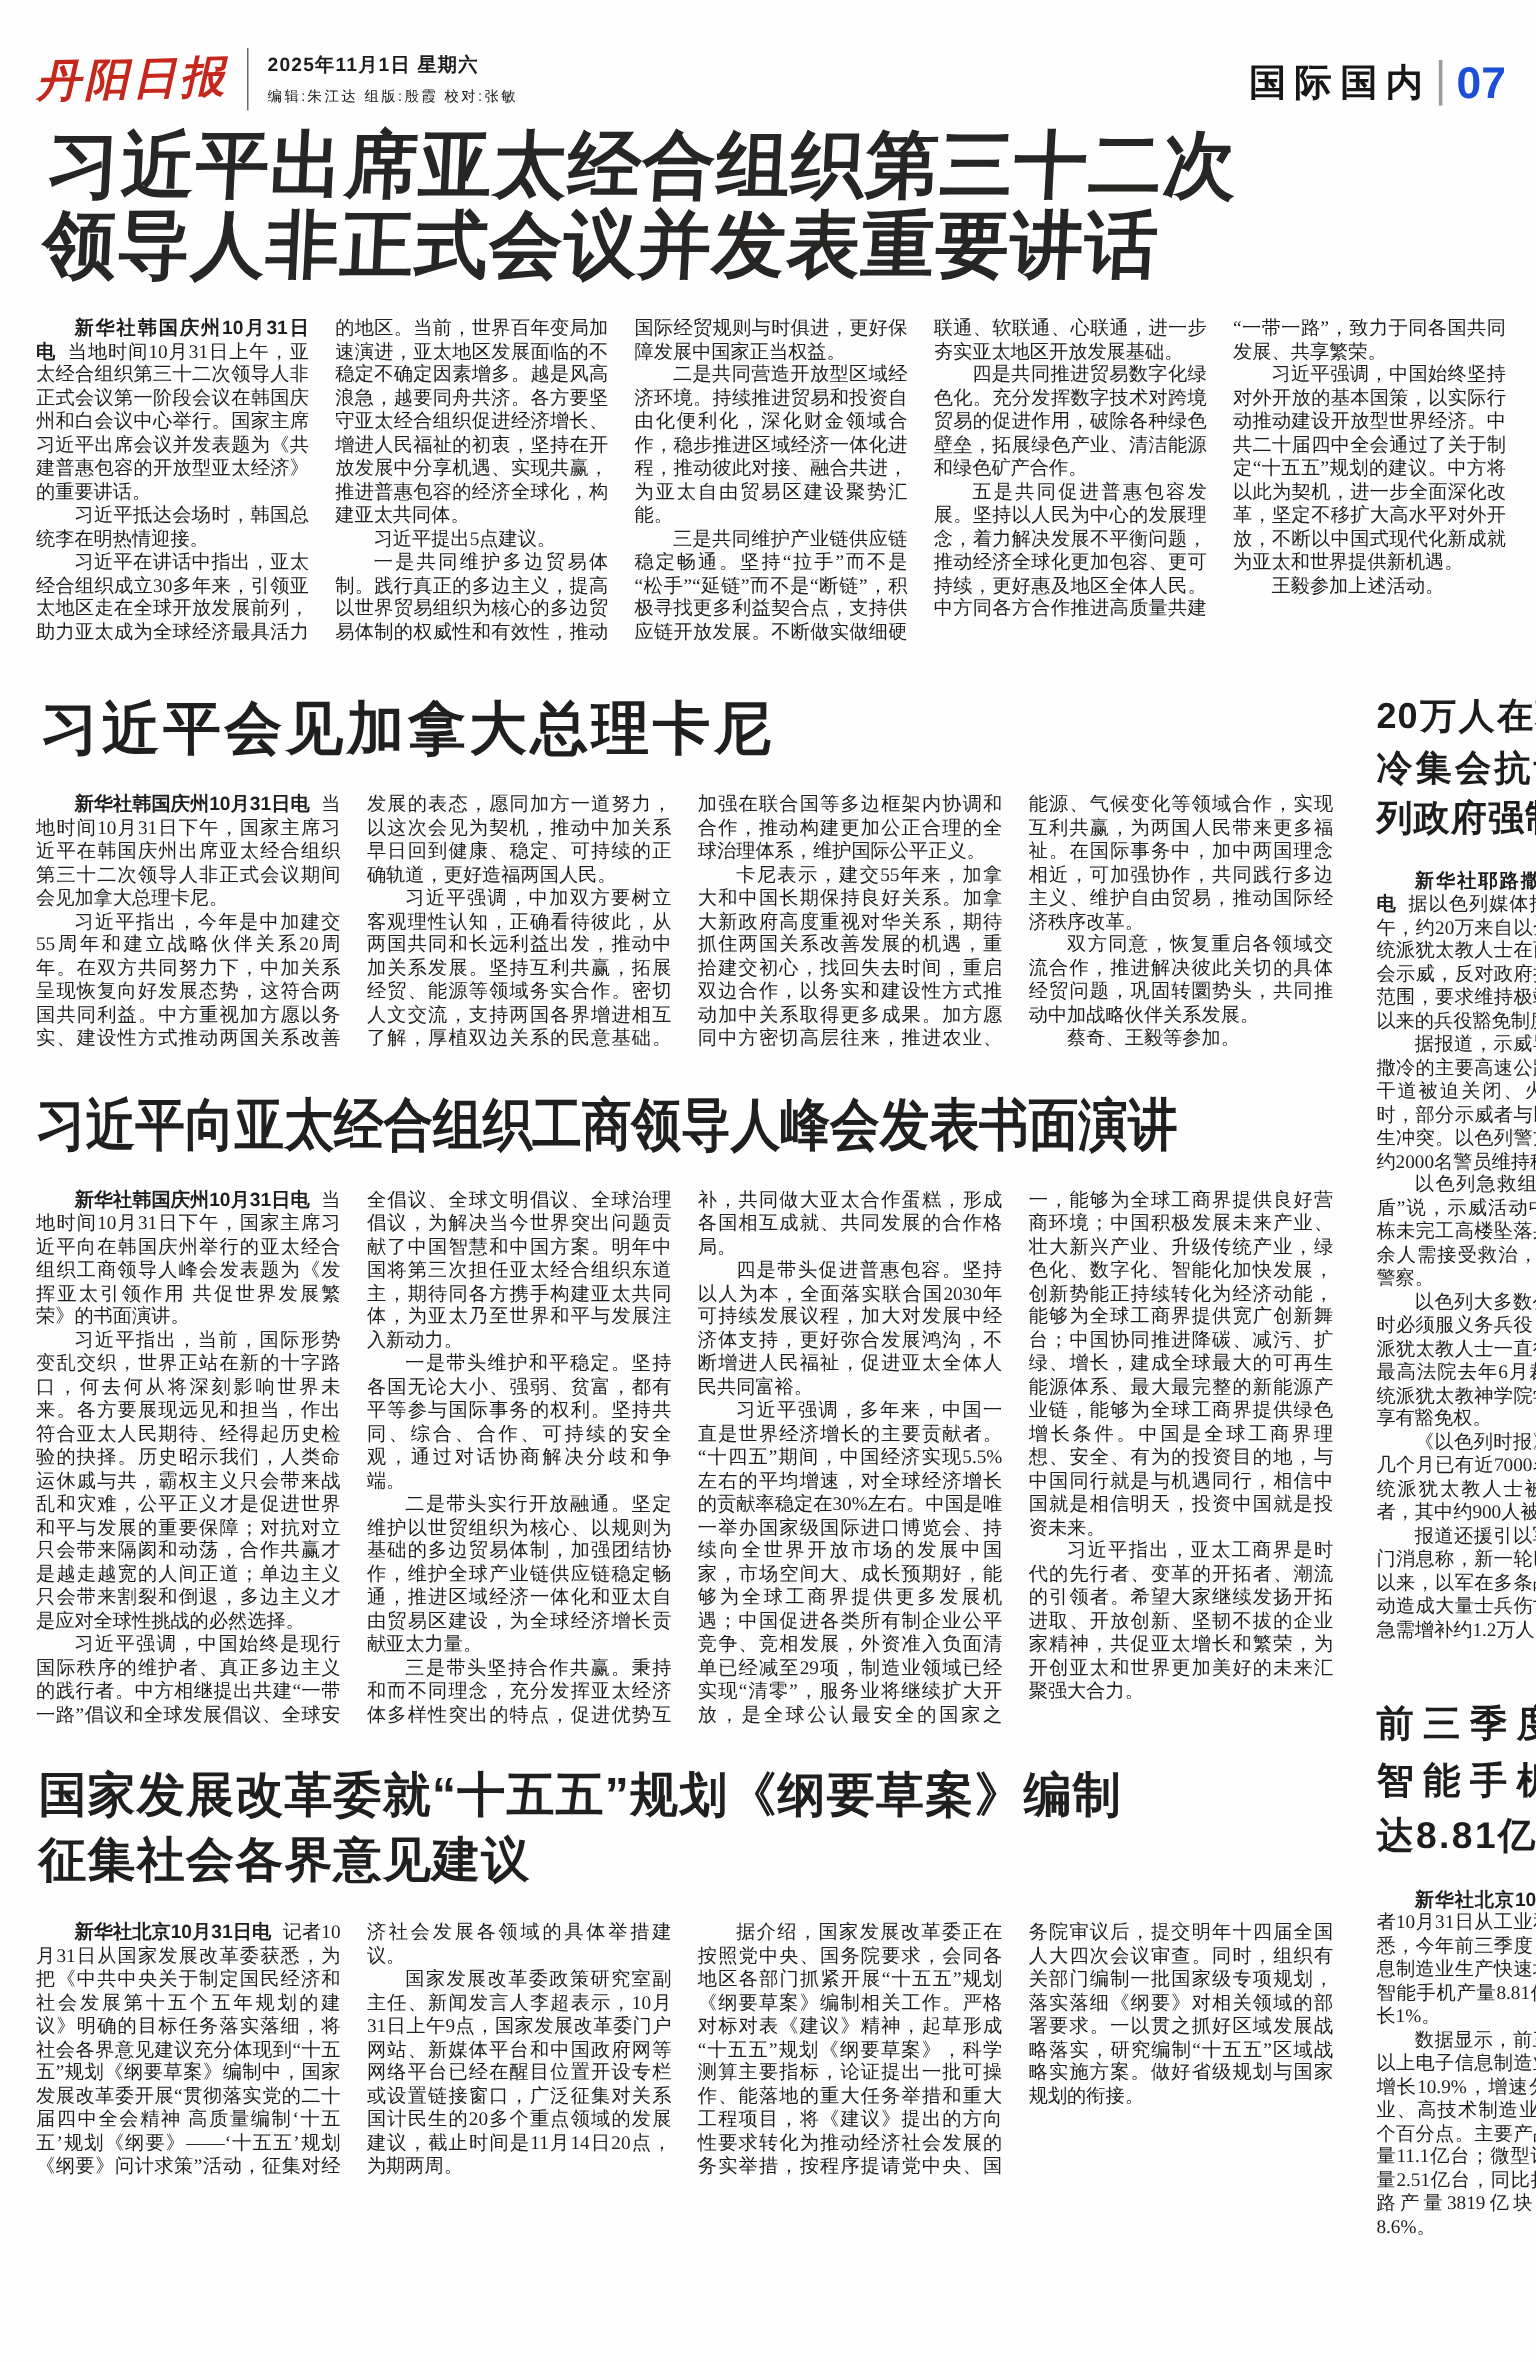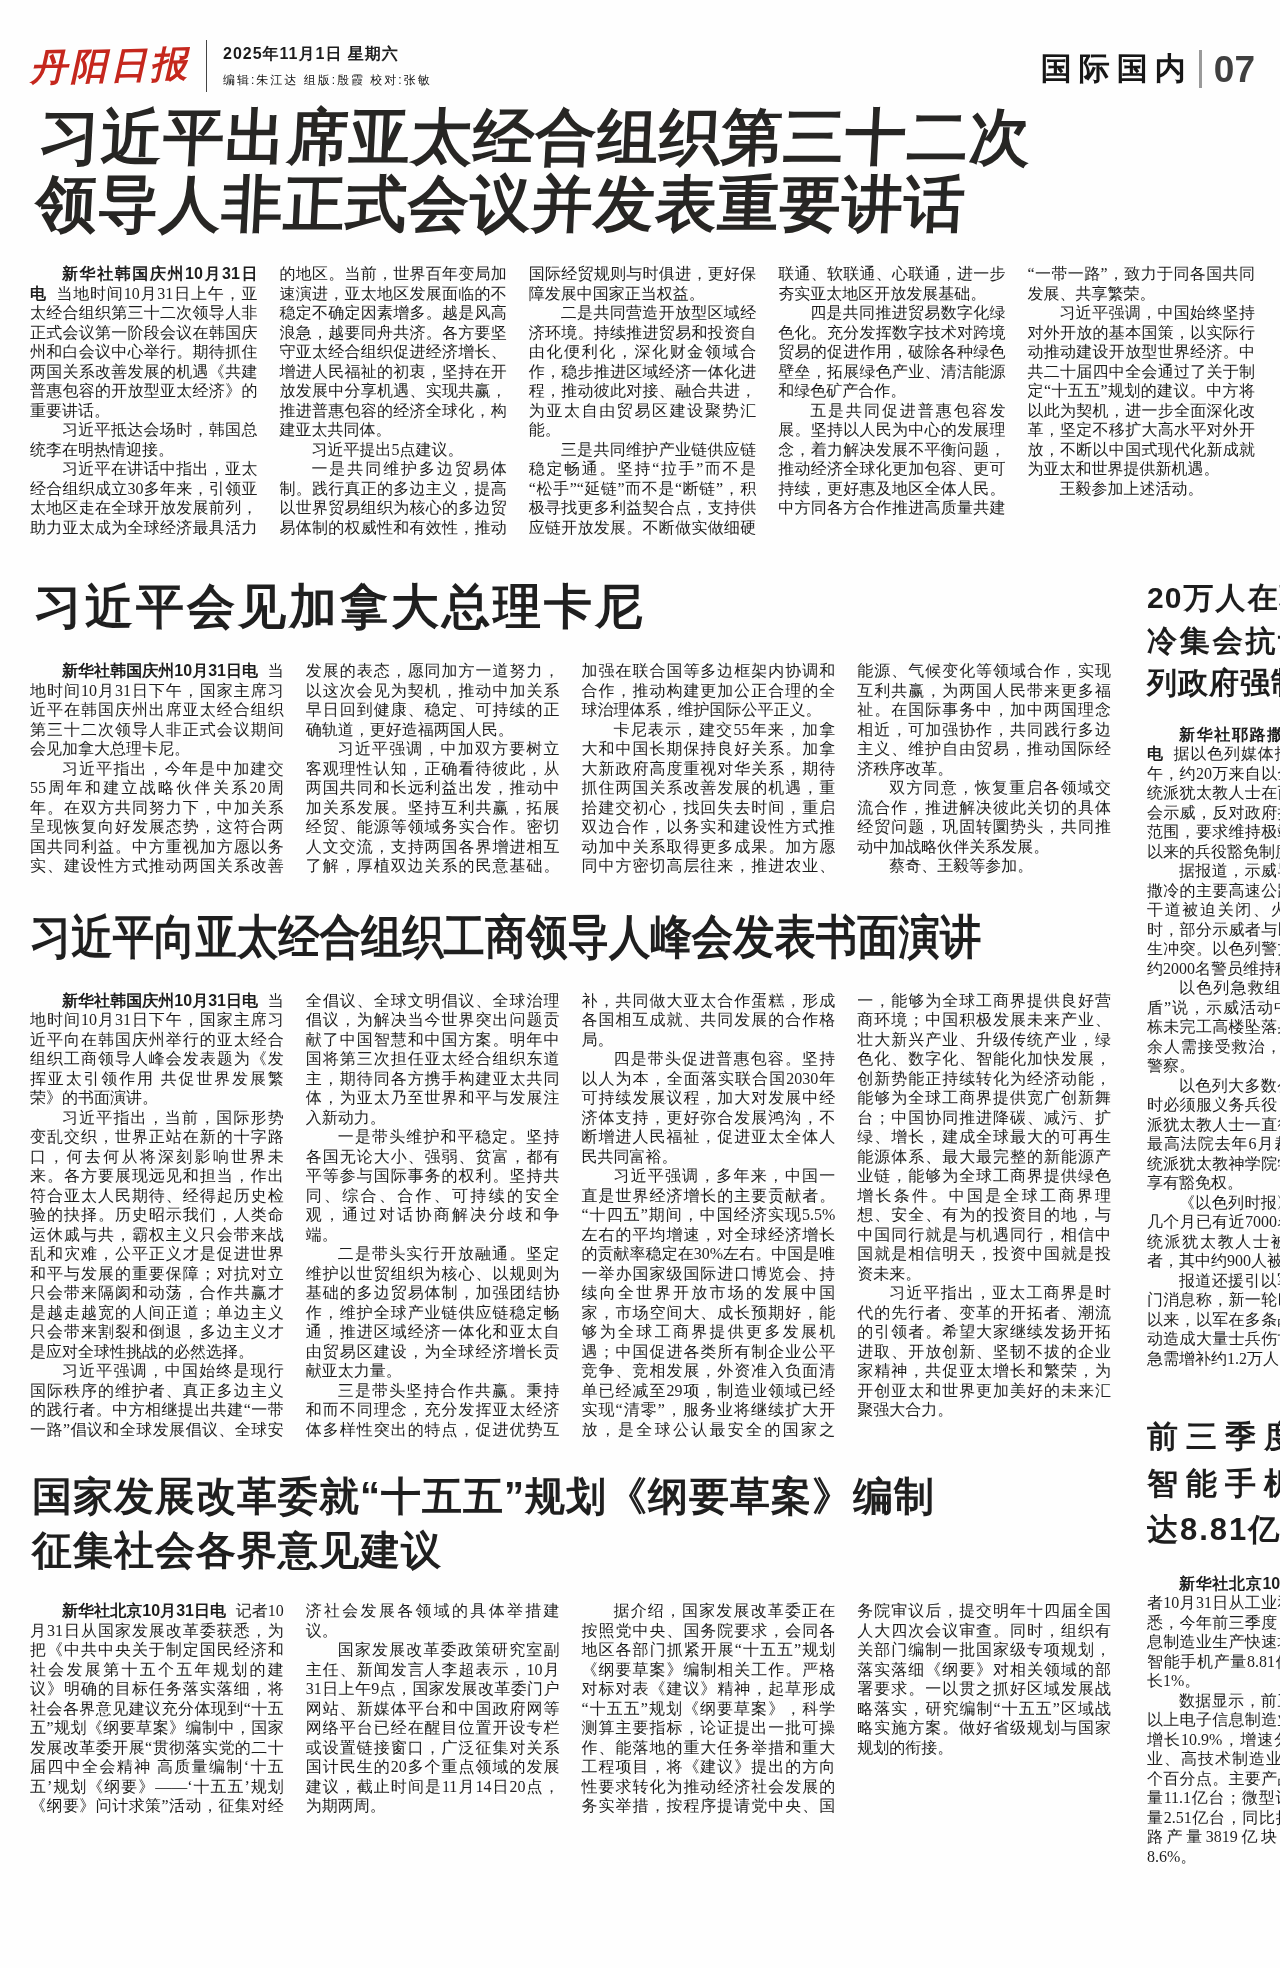--- a/index.html
+++ b/index.html
@@ -23,21 +23,21 @@
   .mast-divider { width:1px; height:52px; background:#444; margin-right:16px; }
   .mast-info { font-family:"Liberation Sans","DejaVu Sans",sans-serif; }
   .mast-date { font-size:16px; font-weight:bold; letter-spacing:1px; }
   .mast-staff { font-size:12px; margin-top:7px; letter-spacing:2px; color:#111; }
   .mast-right { display:flex; align-items:center; padding-bottom:2px; }
   .section-name {
     font-size:31px; font-weight:bold; letter-spacing:7px;
     font-family:"Liberation Serif","DejaVu Serif",serif; color:#171717;
   }
   .page-num-divider { width:3px; height:38px; background:#9a9a9a; margin:0 12px 0 6px; }
-  .page-num { font-size:37px; font-weight:bold; color:#404040;
+  .page-num { font-size:37px; font-weight:bold; color:#1d4ed8;
     font-family:"Liberation Sans","DejaVu Sans",sans-serif; line-height:1; }
 
   
   .body { text-align:justify; font-size:16px; line-height:19.5px; color:#1e1e1e; }
   .body p.para { margin:0; text-indent:2em; }
   .dateline { font-family:"Liberation Sans","DejaVu Sans",sans-serif; font-weight:bold; margin-right:.6em; }
   .cols5 { column-count:5; column-gap:22px; }
   .cols4 { column-count:4; column-gap:22px; }
 
   
@@ -108,21 +108,21 @@
       <div class="page-num">07</div>
     </div>
   </header>
 
   <section class="article-apec">
     <h1 class="headline-xl">
       <span class="hl-line">习近平出席亚太经合组织第三十二次</span>
       <span class="hl-line">领导人非正式会议并发表重要讲话</span>
     </h1>
     <div class="body cols5">
-      <p class="para lead"><b class="dateline">新华社韩国庆州10月31日电</b><span>当地时间10月31日上午，亚太经合组织第三十二次领导人非正式会议第一阶段会议在韩国庆州和白会议中心举行。期待抓住两国关系改善发展的机遇《共建普惠包容的开放型亚太经济》的重要讲话。</span></p>
+      <p class="para lead"><b class="dateline">新华社韩国庆州10月31日电</b><span>当地时间10月31日上午，亚太经合组织第三十二次领导人非正式会议第一阶段会议在韩国庆州和白会议中心举行。国家主席习近平出席会议并发表题为《共建普惠包容的开放型亚太经济》的重要讲话。</span></p>
     <p class="para">习近平抵达会场时，韩国总统李在明热情迎接。</p>
         <p class="para">习近平在讲话中指出，亚太经合组织成立30多年来，引领亚太地区走在全球开放发展前列，助力亚太成为全球经济最具活力的地区。当前，世界百年变局加速演进，亚太地区发展面临的不稳定不确定因素增多。越是风高浪急，越要同舟共济。各方要坚守亚太经合组织促进经济增长、增进人民福祉的初衷，坚持在开放发展中分享机遇、实现共赢，推进普惠包容的经济全球化，构建亚太共同体。</p>
         <p class="para">习近平提出5点建议。</p>
         <p class="para">一是共同维护多边贸易体制。践行真正的多边主义，提高以世界贸易组织为核心的多边贸易体制的权威性和有效性，推动国际经贸规则与时俱进，更好保障发展中国家正当权益。</p>
         <p class="para">二是共同营造开放型区域经济环境。持续推进贸易和投资自由化便利化，深化财金领域合作，稳步推进区域经济一体化进程，推动彼此对接、融合共进，为亚太自由贸易区建设聚势汇能。</p>
         <p class="para">三是共同维护产业链供应链稳定畅通。坚持“拉手”而不是“松手”“延链”而不是“断链”，积极寻找更多利益契合点，支持供应链开放发展。不断做实做细硬联通、软联通、心联通，进一步夯实亚太地区开放发展基础。</p>
         <p class="para">四是共同推进贸易数字化绿色化。充分发挥数字技术对跨境贸易的促进作用，破除各种绿色壁垒，拓展绿色产业、清洁能源和绿色矿产合作。</p>
         <p class="para">五是共同促进普惠包容发展。坚持以人民为中心的发展理念，着力解决发展不平衡问题，推动经济全球化更加包容、更可持续，更好惠及地区全体人民。中方同各方合作推进高质量共建“一带一路”，致力于同各国共同发展、共享繁荣。</p>
         <p class="para">习近平强调，中国始终坚持对外开放的基本国策，以实际行动推动建设开放型世界经济。中共二十届四中全会通过了关于制定“十五五”规划的建议。中方将以此为契机，进一步全面深化改革，坚定不移扩大高水平对外开放，不断以中国式现代化新成就为亚太和世界提供新机遇。</p>
         <p class="para">王毅参加上述活动。</p>

